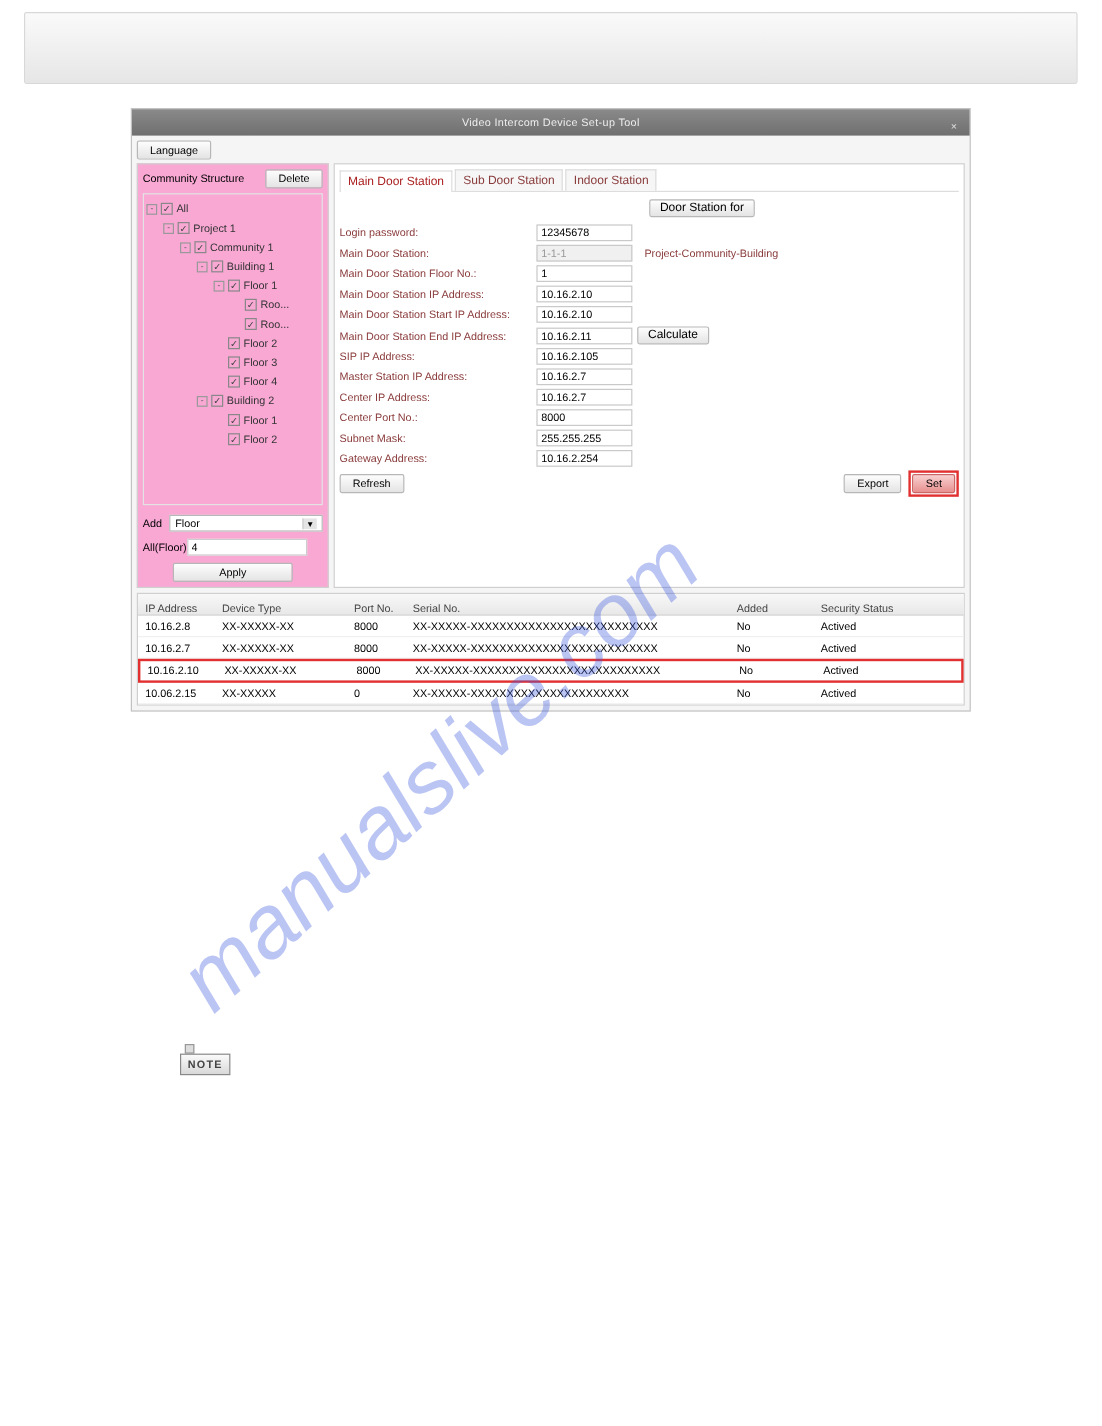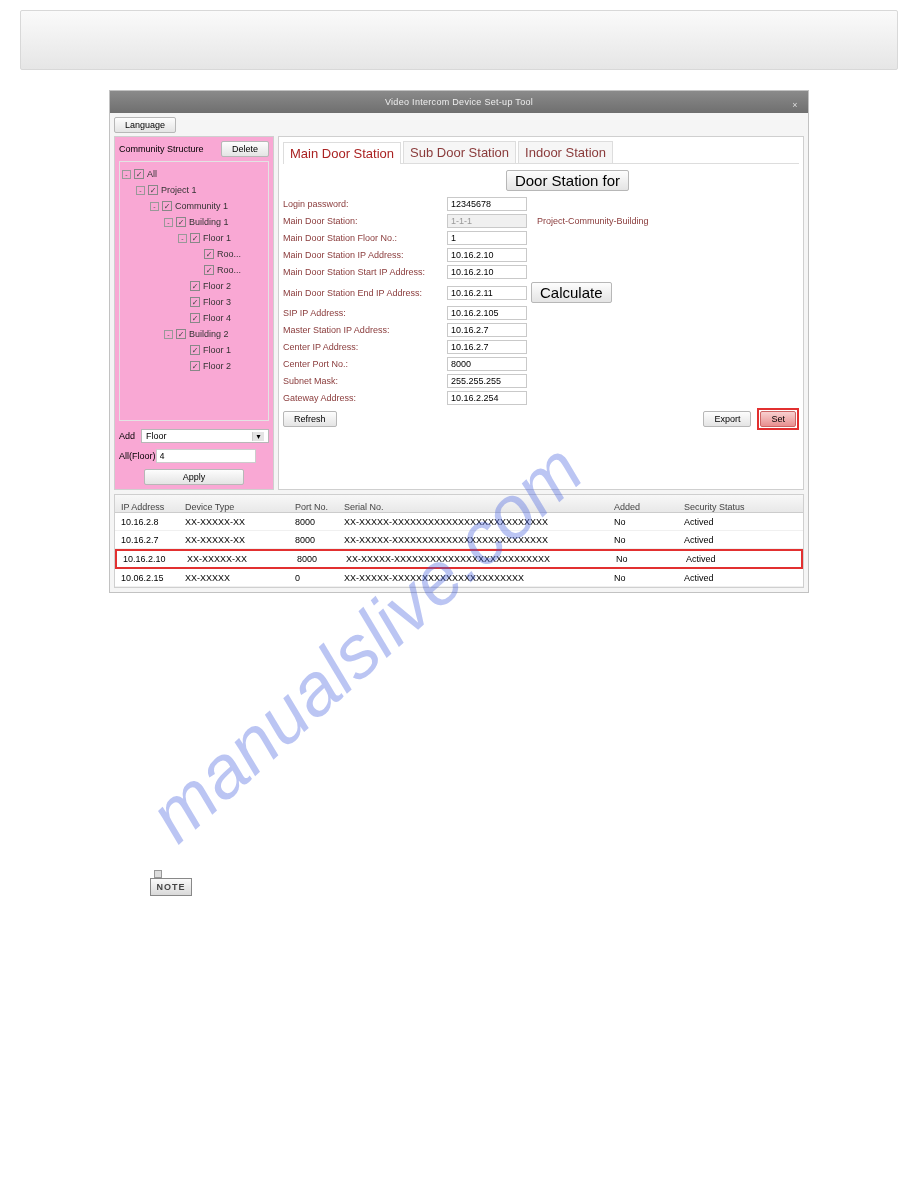--- a/index.html
+++ b/index.html
@@ -23,28 +23,28 @@
 .lvl0 { padding-left: 0; } .lvl1 { padding-left: 14px; } .lvl2 { padding-left: 28px; } .lvl3 { padding-left: 42px; } .lvl4 { padding-left: 56px; } .lvl5 { padding-left: 70px; }
 .add-row { display: flex; gap: 6px; margin-top: 8px; align-items: center; }
 .select-like { border: 1px solid #b7b7b7; background: #fff; padding: 1px 4px; flex: 1; display: flex; justify-content: space-between; align-items: center; }
 .drop-arrow { width: 12px; text-align: center; background: #e4e4e4; border-left: 1px solid #ccc; font-size: 8px; }
 .count-row { margin-top: 6px; display: flex; align-items: center; gap: 0; }
 .count-row input { border: 1px solid #ccc; width: 100px; padding: 1px 3px; font-size: 9px; }
 .apply-row { margin-top: 6px; text-align: center; }
 .apply-row .btn { width: 100px; }
 .right-pane { flex: 1; border: 1px solid #cfcfcf; background: #fff; padding: 4px; }
 .tabs { display: flex; border-bottom: 1px solid #ddd; margin-bottom: 6px; }
-.tab { padding: 3px 6px; border: 1px solid #ddd; border-bottom: none; margin-right: 2px; background: #f6f6f6; font-size: 13px; color: #8a3b3b; }
+.tab { padding: 3px 6px; border: 1px solid #ddd; border-bottom: none; margin-right: 2px; background: #f6f6f6; font-size: 10px; color: #8a3b3b; }
 .tab.active { background: #fff; color: #a22; position: relative; top: 1px; }
 .form-row { display: flex; align-items: center; margin-bottom: 3px; gap: 4px; }
 .flabel { width: 160px; color: #8a3b3b; font-size: 9px; }
 .finput { width: 80px; border: 1px solid #c9c9c9; padding: 1px 3px; font-size: 9px; height: 14px; background: #fff; }
 .finput.ro { background: #f0f0f0; color: #999; }
 .fhint { font-size: 9px; color: #8a3b3b; margin-left: 6px; }
-.btn-small { padding: 1px 8px; font-size: 15px; }
+.btn-small { padding: 1px 8px; font-size: 10px; }
 .footer-btns { display: flex; justify-content: space-between; align-items: center; }
 .footer-right { display: flex; gap: 6px; align-items: center; }
 .grid { margin-top: 4px; border: 1px solid #cfcfcf; background: #fff; }
 .grid-head, .grid-row { display: flex; font-size: 9px; }
 .grid-head { background: linear-gradient(#f8f8f8, #e8e8e8); border-bottom: 1px solid #ccc; font-weight: normal; color: #444; height: 18px; align-items: flex-end; }
 .grid-row { height: 18px; align-items: center; border-bottom: 1px solid #f0f0f0; }
 .grid-row.selected { border: 2px solid #e23030; height: 20px; }
 .c1 { width: 70px; padding-left: 6px; } .c2 { width: 110px; } .c3 { width: 49px; } .c4 { width: 270px; } .c5 { width: 70px; } .c6 { flex: 1; }
 .watermark { position: absolute; left: 150px; top: 320px; width: 620px; height: 620px; pointer-events: none; overflow: hidden; }
 .wm-txt { position: absolute; font-size: 74px; color: rgba(60,90,220,0.35); font-weight: 500; transform: rotate(-42deg); transform-origin: center; left: -60px; top: 280px; white-space: nowrap; font-style: italic; }

